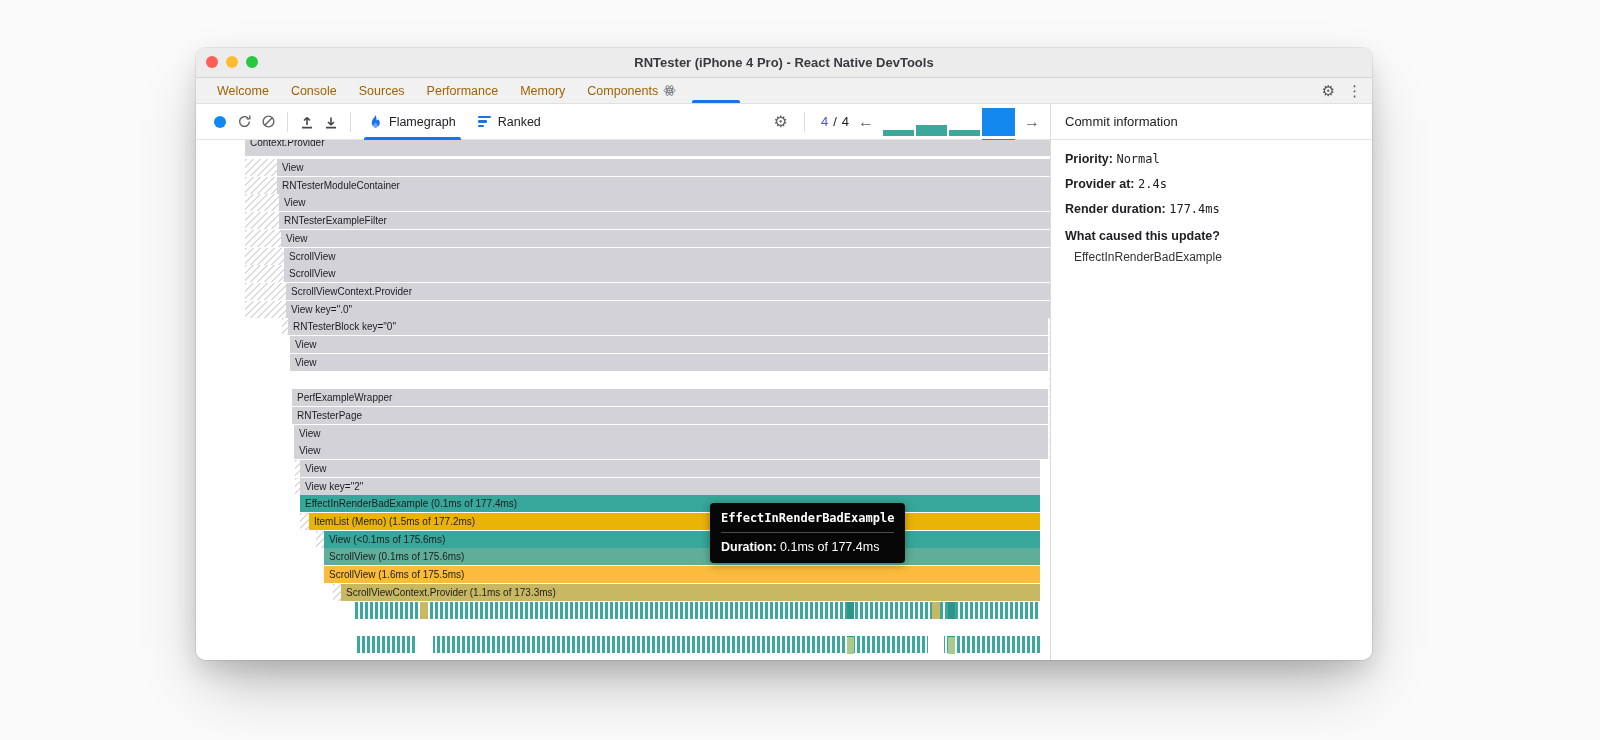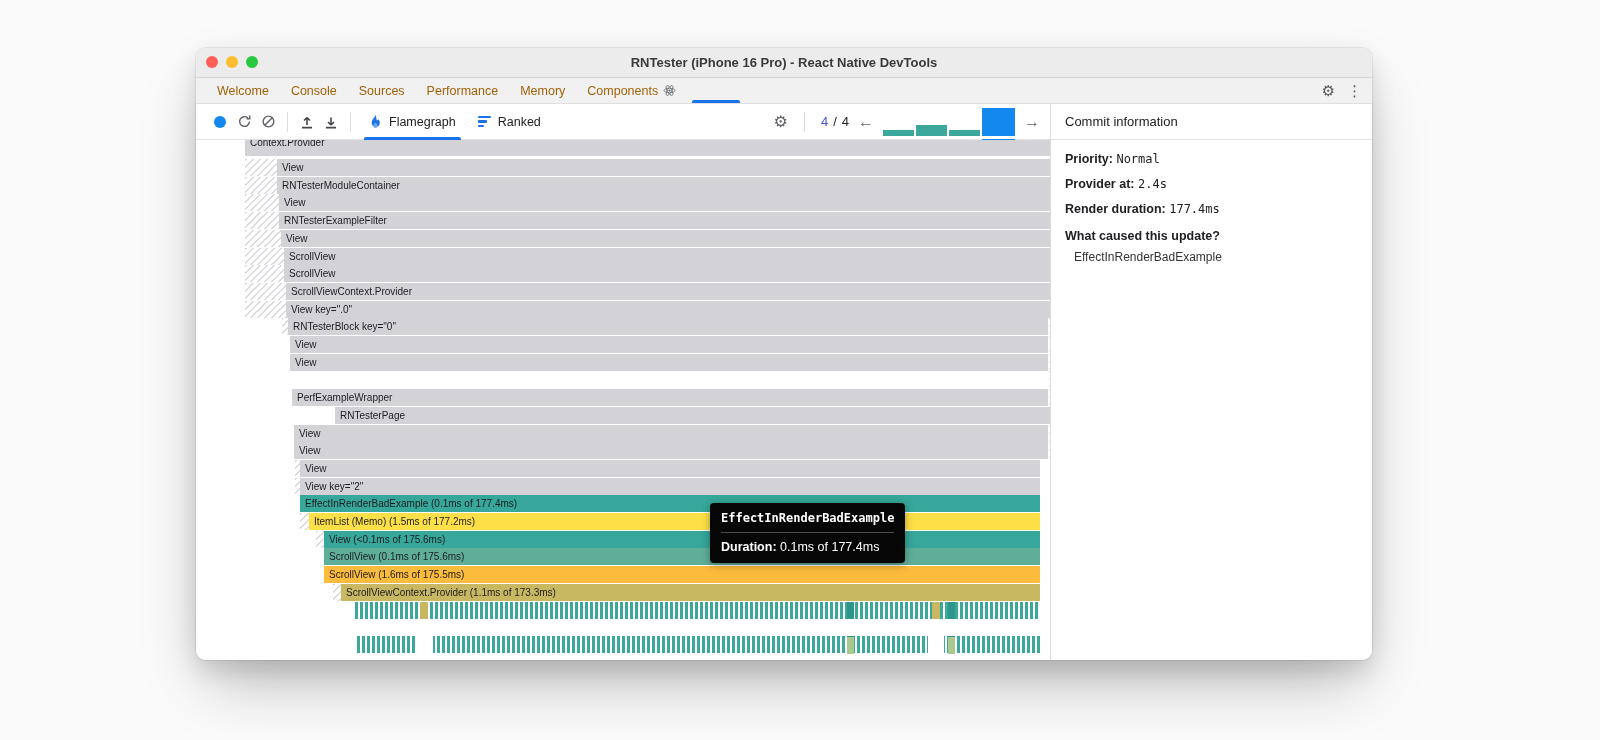--- a/index.html
+++ b/index.html
@@ -82,21 +82,21 @@
 <body>
 
 <div class="window">
 
   <div class="titlebar">
     <div class="lights">
       <span class="light r"></span>
       <span class="light y"></span>
       <span class="light g"></span>
     </div>
-    <div class="title">RNTester (iPhone 16 Pro) - React Native DevTools</div>
+    <div class="title">RNTester (iPhone 4 Pro) - React Native DevTools</div>
   </div>
 
   <div class="tabbar">
     <div class="tab">
         <span>Welcome</span>
       </div>
     <div class="tab">
         <span>Console</span>
       </div>
     <div class="tab">
@@ -261,21 +261,21 @@
             <div class="hatch lite" style="left: 853px; top: 214px; width: 24px; height: 17px;"></div>
             <div class="frow bar" style="left: 94px; top: 214px; width: 758px; height: 17px; background: rgb(210, 210, 215);">
               <span class="lbl">View</span>
             </div>
             <div class="hatch lite" style="left: 853px; top: 231px; width: 24px; height: 17px;"></div>
             <div class="hatch lite" style="left: 853px; top: 249px; width: 24px; height: 17px;"></div>
             <div class="frow bar" style="left: 96px; top: 249px; width: 756px; height: 17px; background: rgb(210, 210, 215);">
               <span class="lbl">PerfExampleWrapper</span>
             </div>
             <div class="hatch lite" style="left: 853px; top: 267px; width: 24px; height: 17px;"></div>
-            <div class="frow bar" style="left: 96px; top: 267px; width: 756px; height: 17px; background: rgb(210, 210, 215); margin-left: 43px;">
+            <div class="frow bar" style="left: 96px; top: 267px; width: 756px; height: 17px; background: rgb(210, 210, 215);">
               <span class="lbl">RNTesterPage</span>
             </div>
             <div class="hatch lite" style="left: 853px; top: 285px; width: 24px; height: 17px;"></div>
             <div class="frow bar" style="left: 98px; top: 285px; width: 754px; height: 17px; background: rgb(210, 210, 215);">
               <span class="lbl">View</span>
             </div>
             <div class="hatch lite" style="left: 853px; top: 302px; width: 22px; height: 17px;"></div>
             <div class="frow bar" style="left: 98px; top: 302px; width: 754px; height: 17px; background: rgb(210, 210, 215);">
               <span class="lbl">View</span>
             </div>
@@ -284,21 +284,21 @@
               <span class="lbl">View</span>
             </div>
             <div class="hatch" style="left: 99px; top: 338px; width: 5px; height: 17px;"></div>
             <div class="frow bar" style="left: 104px; top: 338px; width: 740px; height: 17px; background: rgb(210, 210, 215);">
               <span class="lbl">View key="2"</span>
             </div>
             <div class="frow bar" style="left: 104px; top: 355px; width: 740px; height: 17px; background: rgb(54, 167, 154);">
               <span class="lbl">EffectInRenderBadExample (0.1ms of 177.4ms)</span>
             </div>
             <div class="hatch" style="left: 104px; top: 373px; width: 9px; height: 17px;"></div>
-            <div class="frow bar" style="left: 113px; top: 373px; width: 731px; height: 17px; background: #fde047;">
+            <div class="frow bar" style="left: 113px; top: 373px; width: 731px; height: 17px; background: #eab308;">
               <span class="lbl">ItemList (Memo) (1.5ms of 177.2ms)</span>
             </div>
             <div class="hatch" style="left: 120px; top: 391px; width: 8px; height: 17px;"></div>
             <div class="frow bar" style="left: 128px; top: 391px; width: 716px; height: 17px; background: rgb(54, 167, 154);">
               <span class="lbl">View (&lt;0.1ms of 175.6ms)</span>
             </div>
             <div class="frow bar" style="left: 128px; top: 408px; width: 716px; height: 17px; background: rgb(95, 174, 153);">
               <span class="lbl">ScrollView (0.1ms of 175.6ms)</span>
             </div>
             <div class="frow bar" style="left: 128px; top: 426px; width: 716px; height: 17px; background: rgb(251, 187, 60);">

